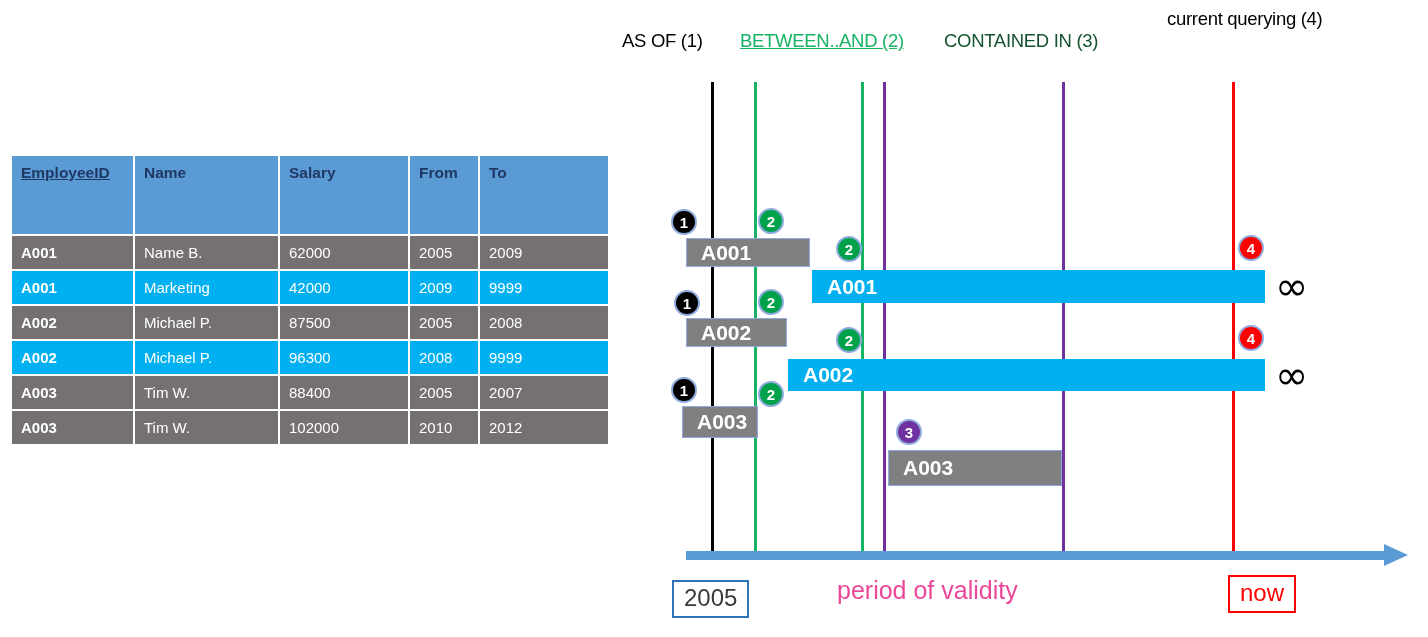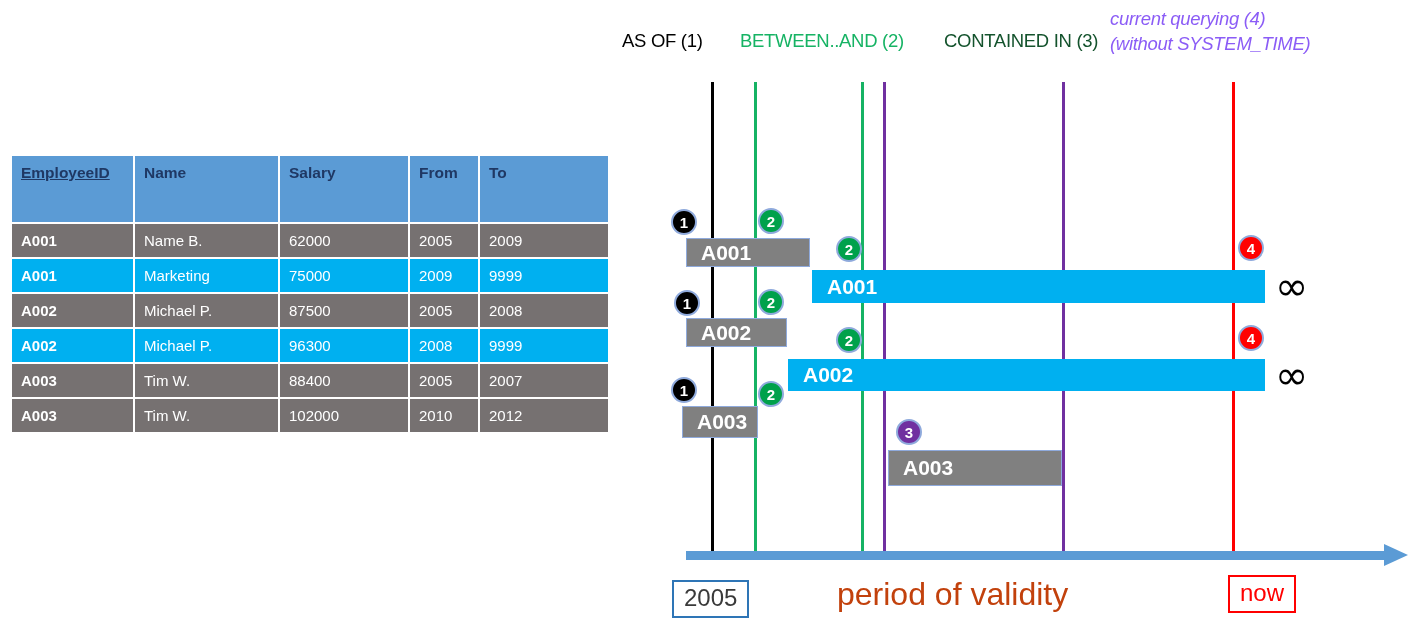--- a/index.html
+++ b/index.html
@@ -30,21 +30,21 @@
   #employee-table col.c-sal  { width: 128px; }
   #employee-table col.c-from { width: 68px; }
   #employee-table col.c-to   { width: 128px; }
 
   #employee-table th {
     background: #5B9BD5;
     color: #1F3864;
     font-weight: bold;
     font-size: 15.5px;
     text-align: left;
-    padding: 8px 0 0 9px;
+    padding: 8px 0 12px 9px;
     height: 58px;
     vertical-align: top;
     border: none;
   }
   #employee-table th.underlined span { text-decoration: underline; }
 
   #employee-table td {
     font-size: 15px;
     padding: 6px 0 6px 9px;
     height: 21px;
@@ -65,23 +65,23 @@
   }
   #diagram > * { pointer-events: auto; }
 
   .legend {
     position: absolute;
     font-size: 18.5px;
     white-space: nowrap;
     letter-spacing: -0.3px;
   }
   .legend-asof      { left: 622px;  top: 30px;  color: #000000; text-align: center; }
-  .legend-between   { left: 740px;  top: 30px;  color: #16B364; }
+  .legend-between   { left: 740px;  top: 30px;  color: #16B364; text-decoration: underline; }
   .legend-contained { left: 944px;  top: 30px;  color: #14532d; }
-  .legend-current   { left: 1110px; top: 6px;   color: #8b5cf6; line-height: 25px; font-style: italic; }
+  .legend-current   { left: 1167px; top: 6px;   color: #000000; line-height: 25px; }
 
   .vline { position: absolute; width: 3px; }
 
   .bar {
     position: absolute;
     display: flex;
     align-items: center;
     color: #ffffff;
     font-size: 21px;
     font-weight: bold;
@@ -139,22 +139,22 @@
     padding: 2px 10px 4px 10px;
     background: #ffffff;
     line-height: 1.15;
   }
   #label-2005 { left: 672px;  top: 580px; border: 2px solid #2E75B6; color: #3A3A3A; }
   #label-now  { left: 1204px; top: 575px; border: 2px solid #FF0000; color: #FF0000; margin-left: 24px; }
 
   #label-period {
     position: absolute;
     left: 837px; top: 576px;
-    font-size: 32px;
-    color: #c2410c;
+    font-size: 25px;
+    color: #ec4899;
     white-space: nowrap;
   }
 </style>
 </head>
 <body>
 
 <table id="employee-table">
   <colgroup>
     <col class="c-id">
       <col class="c-name">
@@ -175,21 +175,21 @@
     <tr class="row-gray">
       <td class="idcell">A001</td>
       <td>Name  B.</td>
       <td>62000</td>
       <td>2005</td>
       <td>2009</td>
     </tr>
     <tr class="row-blue">
       <td class="idcell">A001</td>
       <td>Marketing</td>
-      <td>75000</td>
+      <td>42000</td>
       <td>2009</td>
       <td>9999</td>
     </tr>
     <tr class="row-gray">
       <td class="idcell">A002</td>
       <td>Michael P.</td>
       <td>87500</td>
       <td>2005</td>
       <td>2008</td>
     </tr>
@@ -217,21 +217,20 @@
   </tbody>
 </table>
 
 <div id="diagram">
 
   <div class="legend legend-asof">AS OF (1)</div>
   <div class="legend legend-between">BETWEEN..AND (2)</div>
   <div class="legend legend-contained">CONTAINED IN (3)</div>
   <div class="legend legend-current">
     <div>current querying (4)</div>
-    <div>(without SYSTEM_TIME)</div>
   </div>
 
   <div class="vline" style="left:711px;  top:82px; height:474px; background:#000000;"></div>
   <div class="vline" style="left:754px;  top:82px; height:474px; background:#16B364;"></div>
   <div class="vline" style="left:861px;  top:82px; height:474px; background:#16B364;"></div>
   <div class="vline" style="left:883px;  top:82px; height:474px; background:#7030A0;"></div>
   <div class="vline" style="left:1062px; top:82px; height:474px; background:#7030A0;"></div>
   <div class="vline" style="left:1232px; top:82px; height:474px; background:#FF0000;"></div>
 
   <div class="bar bar-gray" style="left:686px; top:238px; width:124px; height:29px;">

